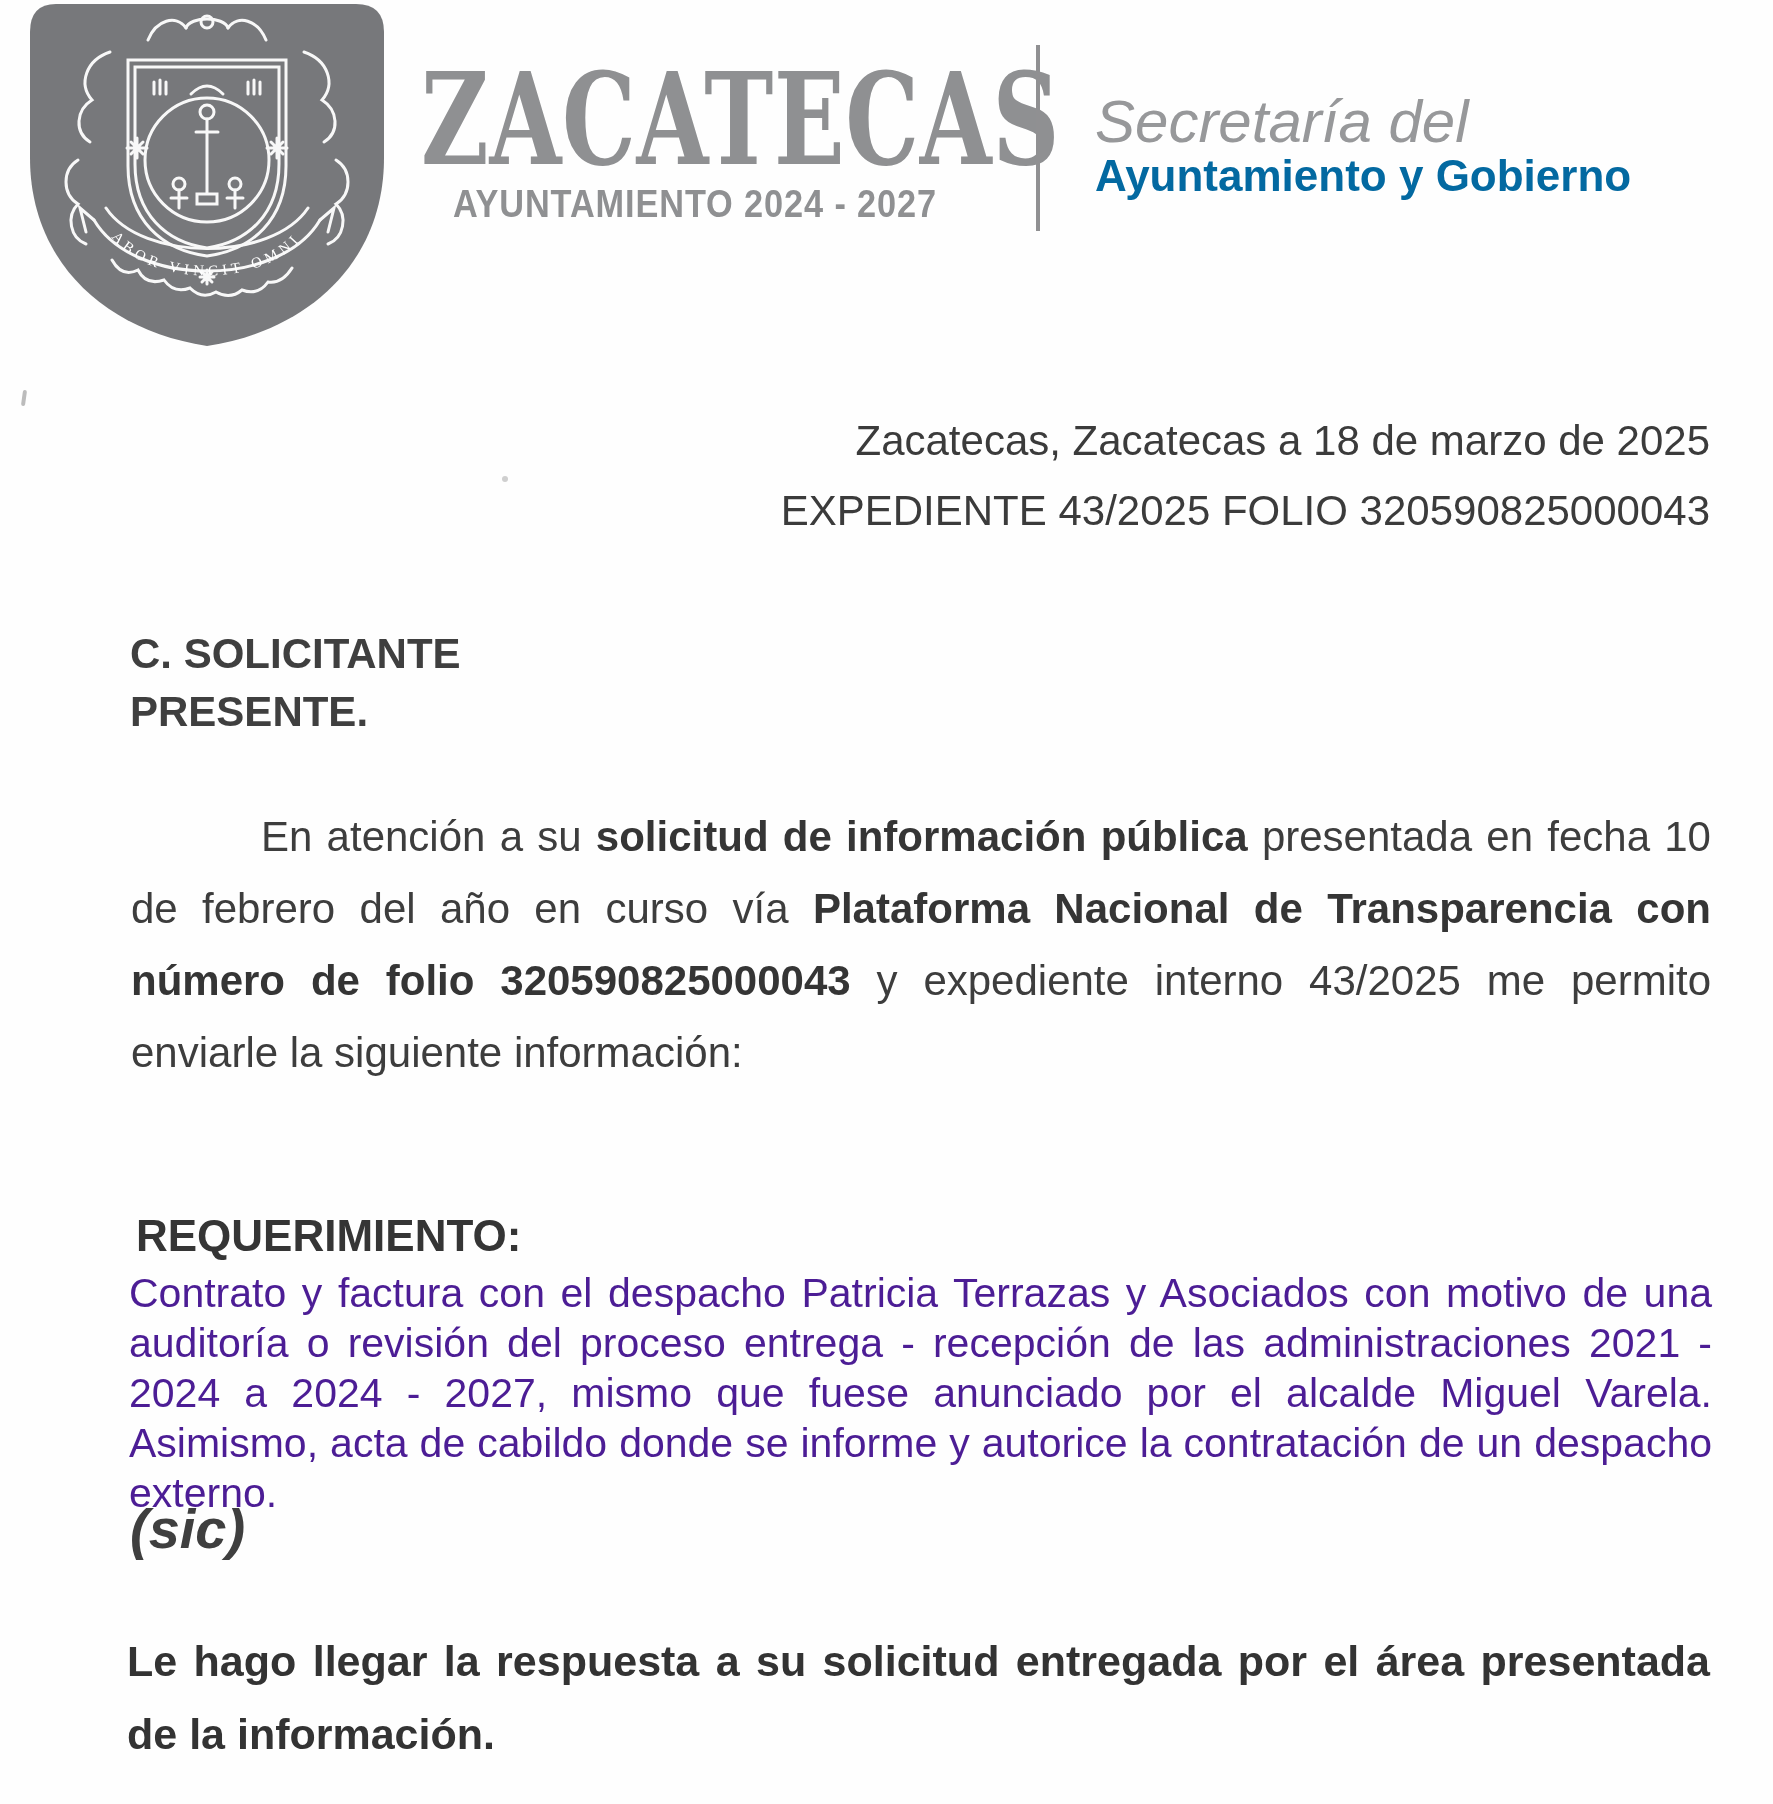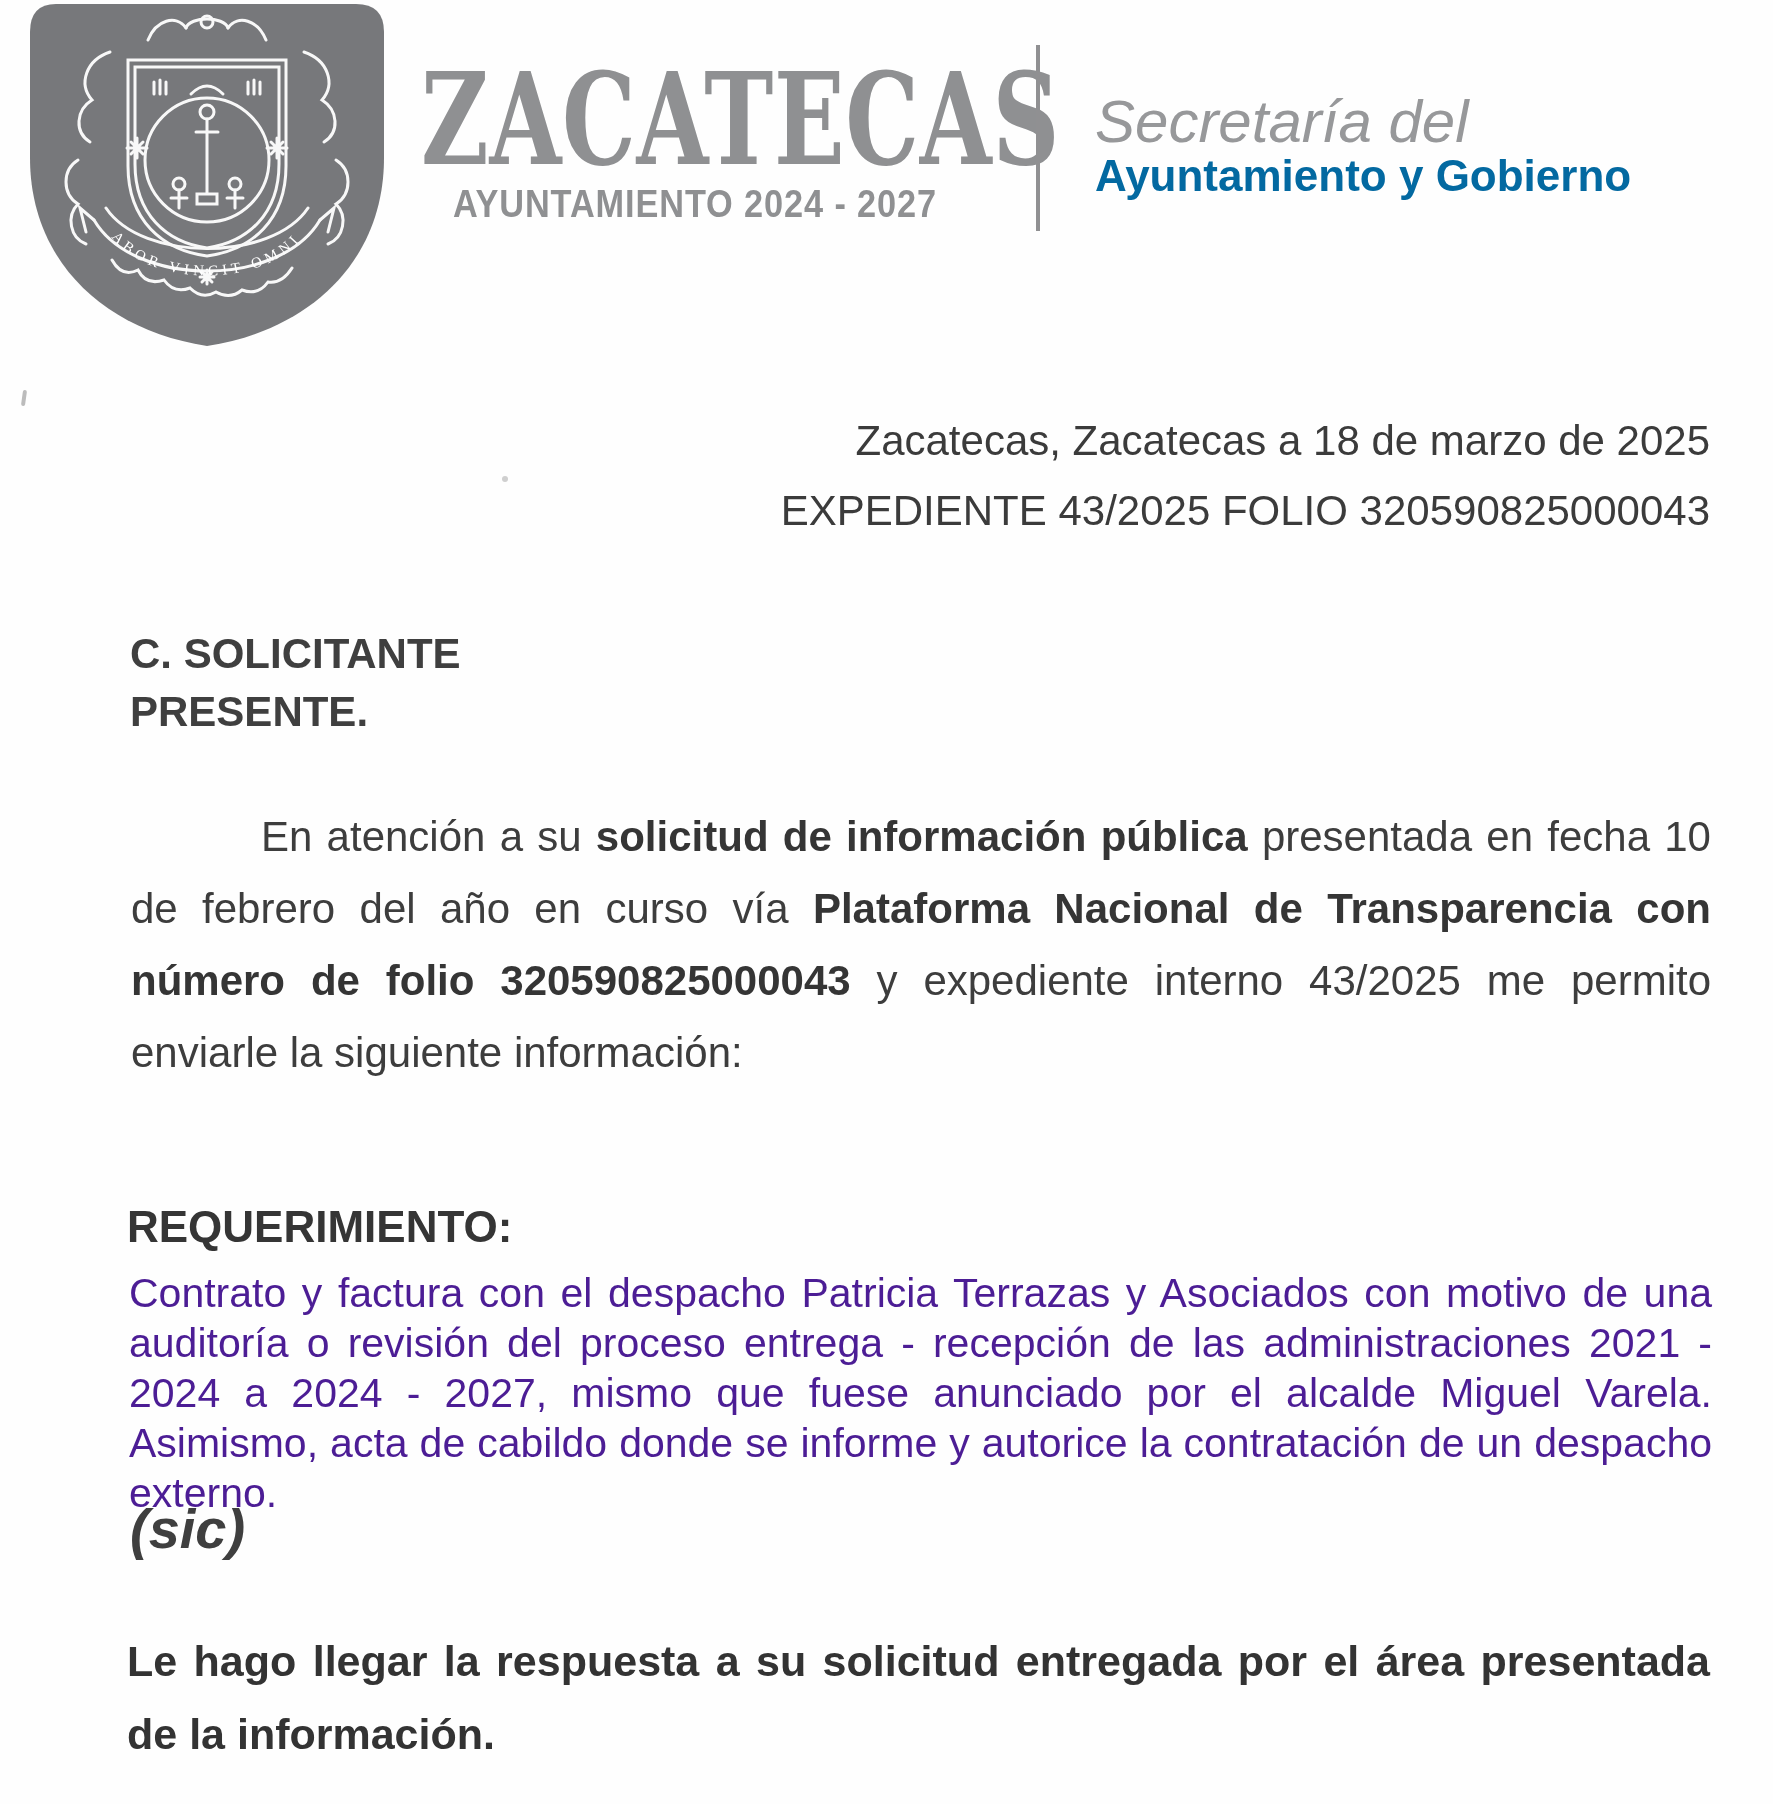--- a/index.html
+++ b/index.html
@@ -40,21 +40,21 @@
     font-size:42px;font-weight:bold;line-height:58px;color:#3f3f3f;white-space:nowrap;
   }
   .intro{
     position:absolute;left:130px;top:800px;width:1580px;margin:1px;
     font-size:42px;line-height:72px;
     text-align:justify;text-align-last:left;text-indent:130px;
     color:#3d3d3d;
   }
   .intro strong{color:#353535;}
   .req-heading{
-    position:absolute;left:127px;top:1202px;margin:0;
+    position:absolute;left:127px;top:1202px;margin:9px;
     font-size:44px;font-weight:bold;color:#353535;white-space:nowrap;
   }
   .req-body{
     position:absolute;left:129px;top:1268px;width:1583px;margin:0;
     font-size:41px;line-height:50px;
     text-align:justify;text-align-last:left;color:#4c1d95;
   }
   .sic{
     position:absolute;left:130px;top:1496px;margin:0;
     font-size:56px;font-weight:bold;font-style:italic;color:#3f3f3f;white-space:nowrap;

